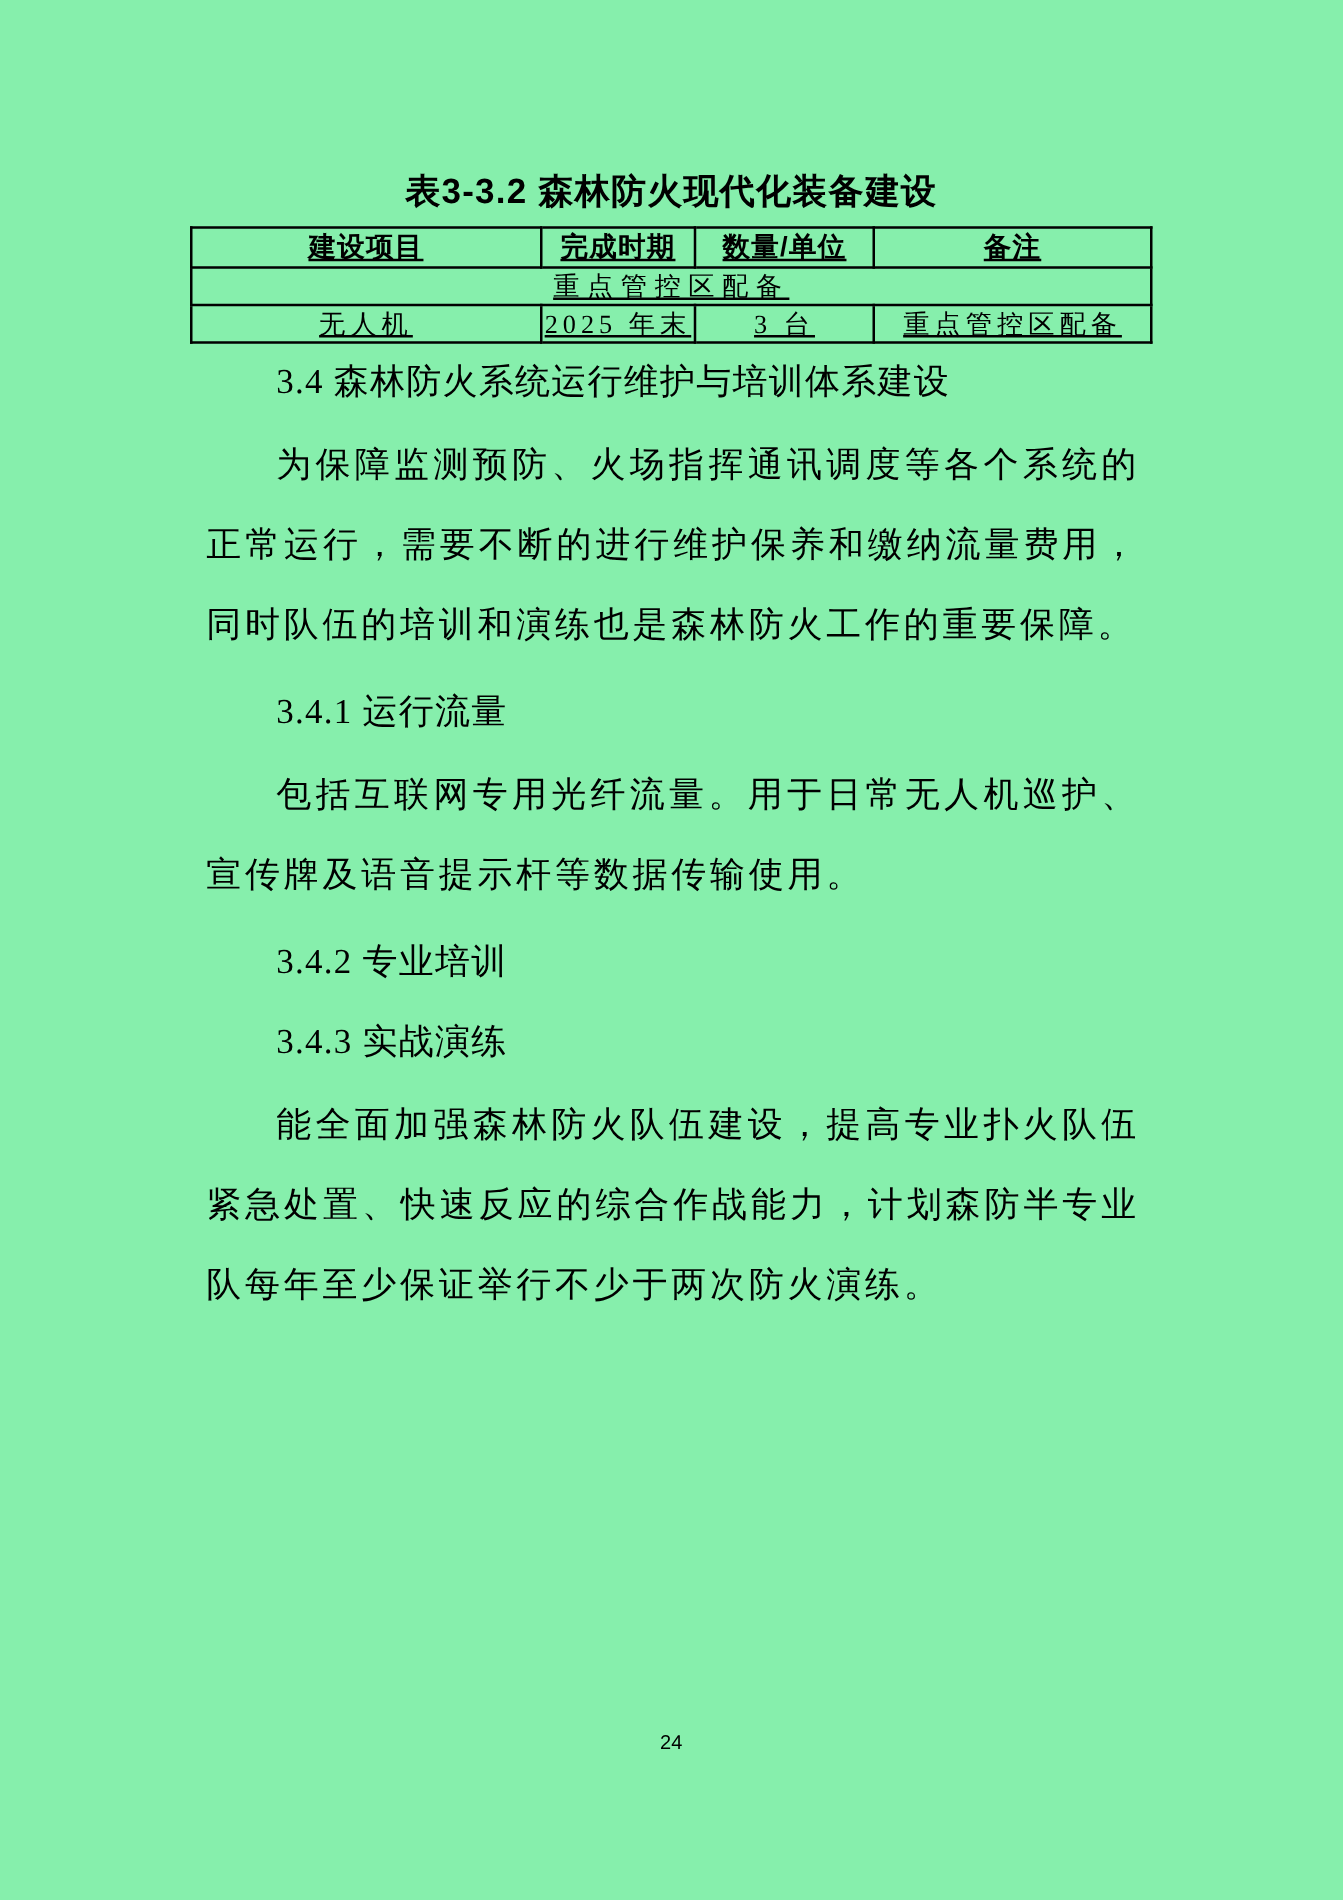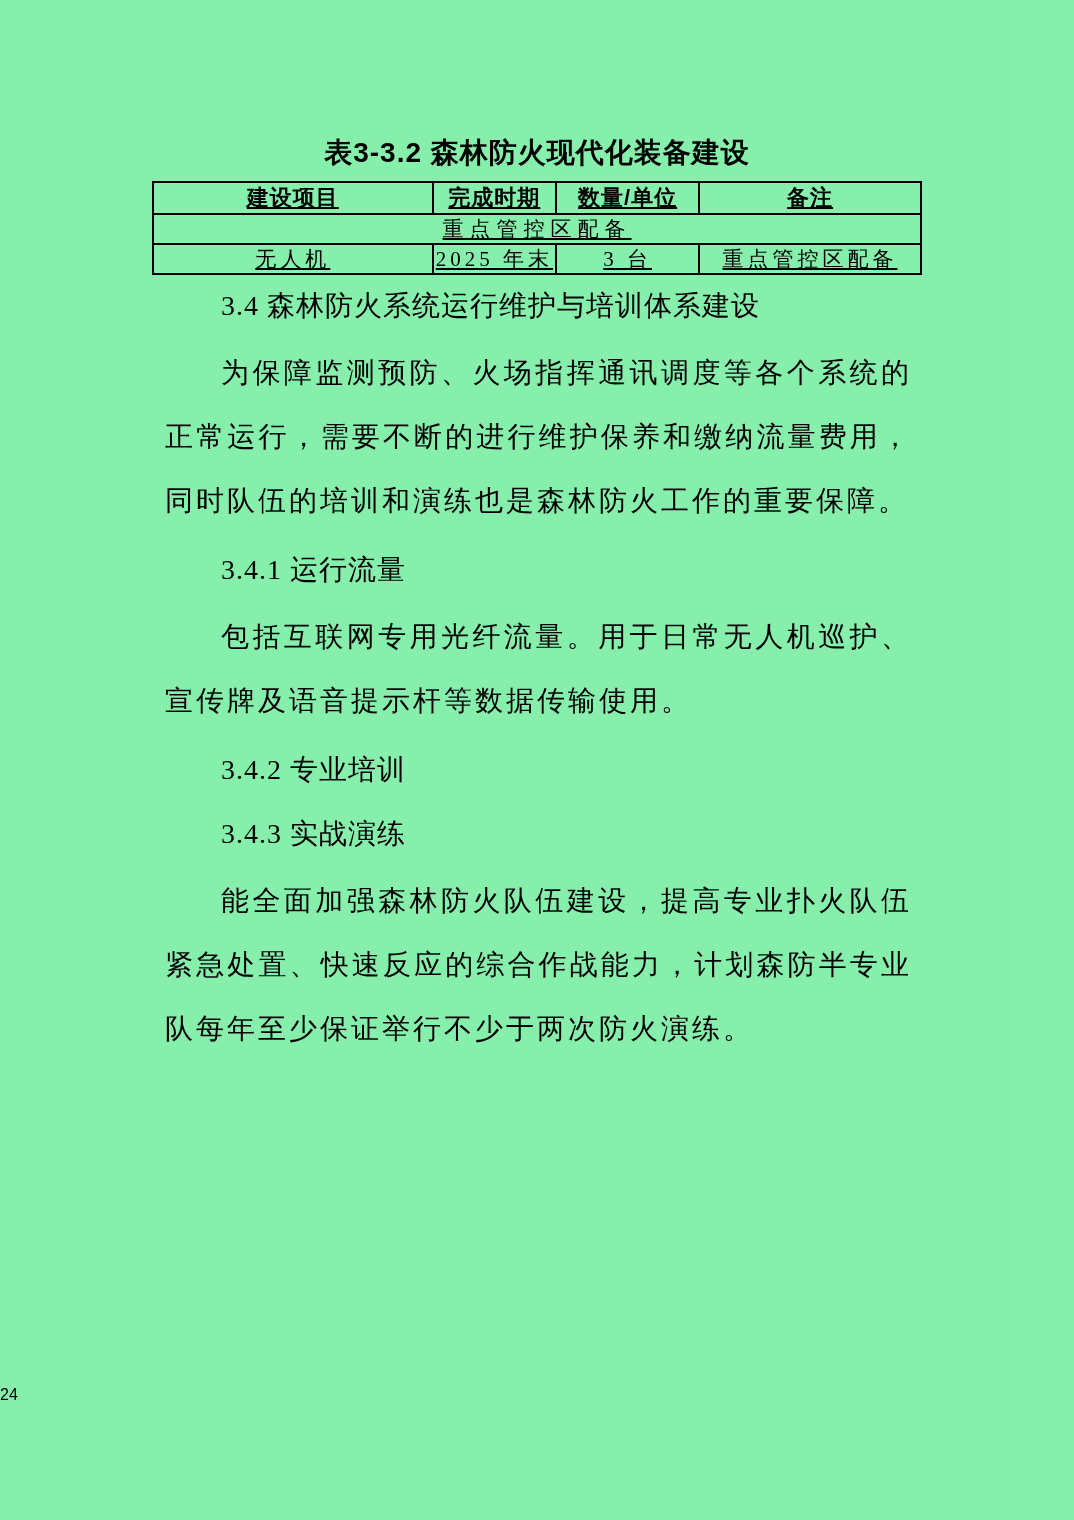--- a/index.html
+++ b/index.html
@@ -84,21 +84,21 @@
     text-align: justify;
     text-indent: 56px;
     letter-spacing: 3px;
     margin: 0;
   }
   .page-number {
     position: absolute;
     left: 0;
     right: 0;
     top: 1386px;
-    text-align: left;
+    text-align: center;
     font-family: "Liberation Sans", "DejaVu Sans", sans-serif;
     font-size: 16px;
     letter-spacing: 0;
   }
 </style>
 </head>
 <body>
 
 <div class="page">
   <div class="content">

